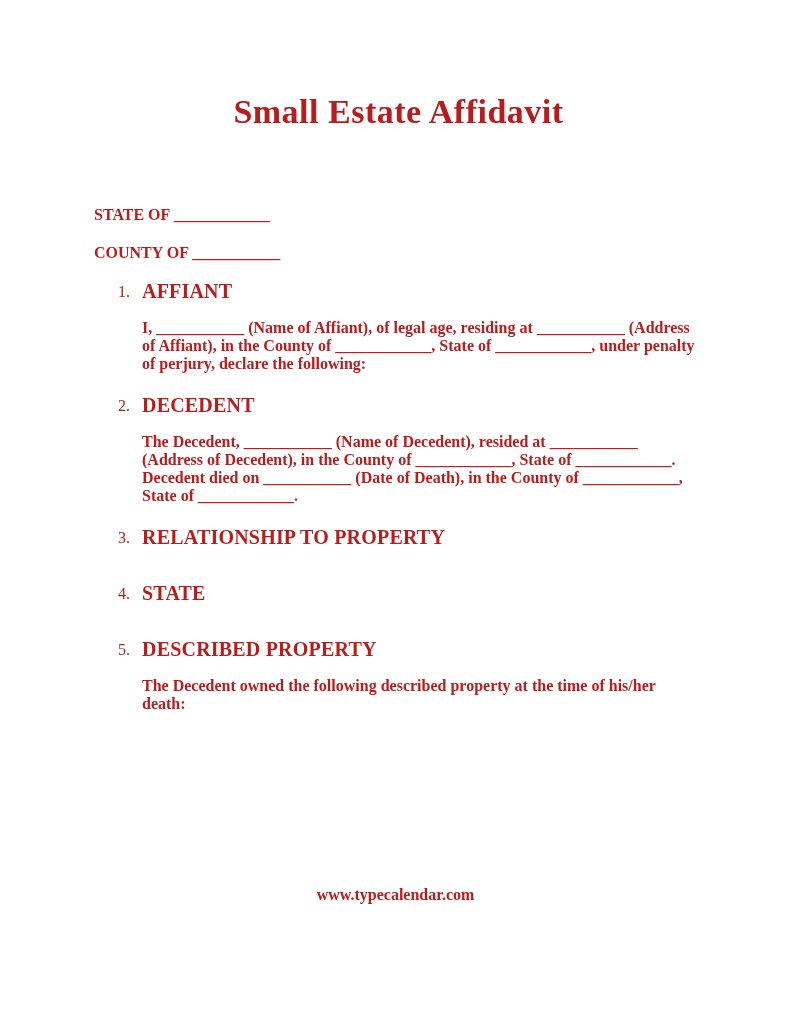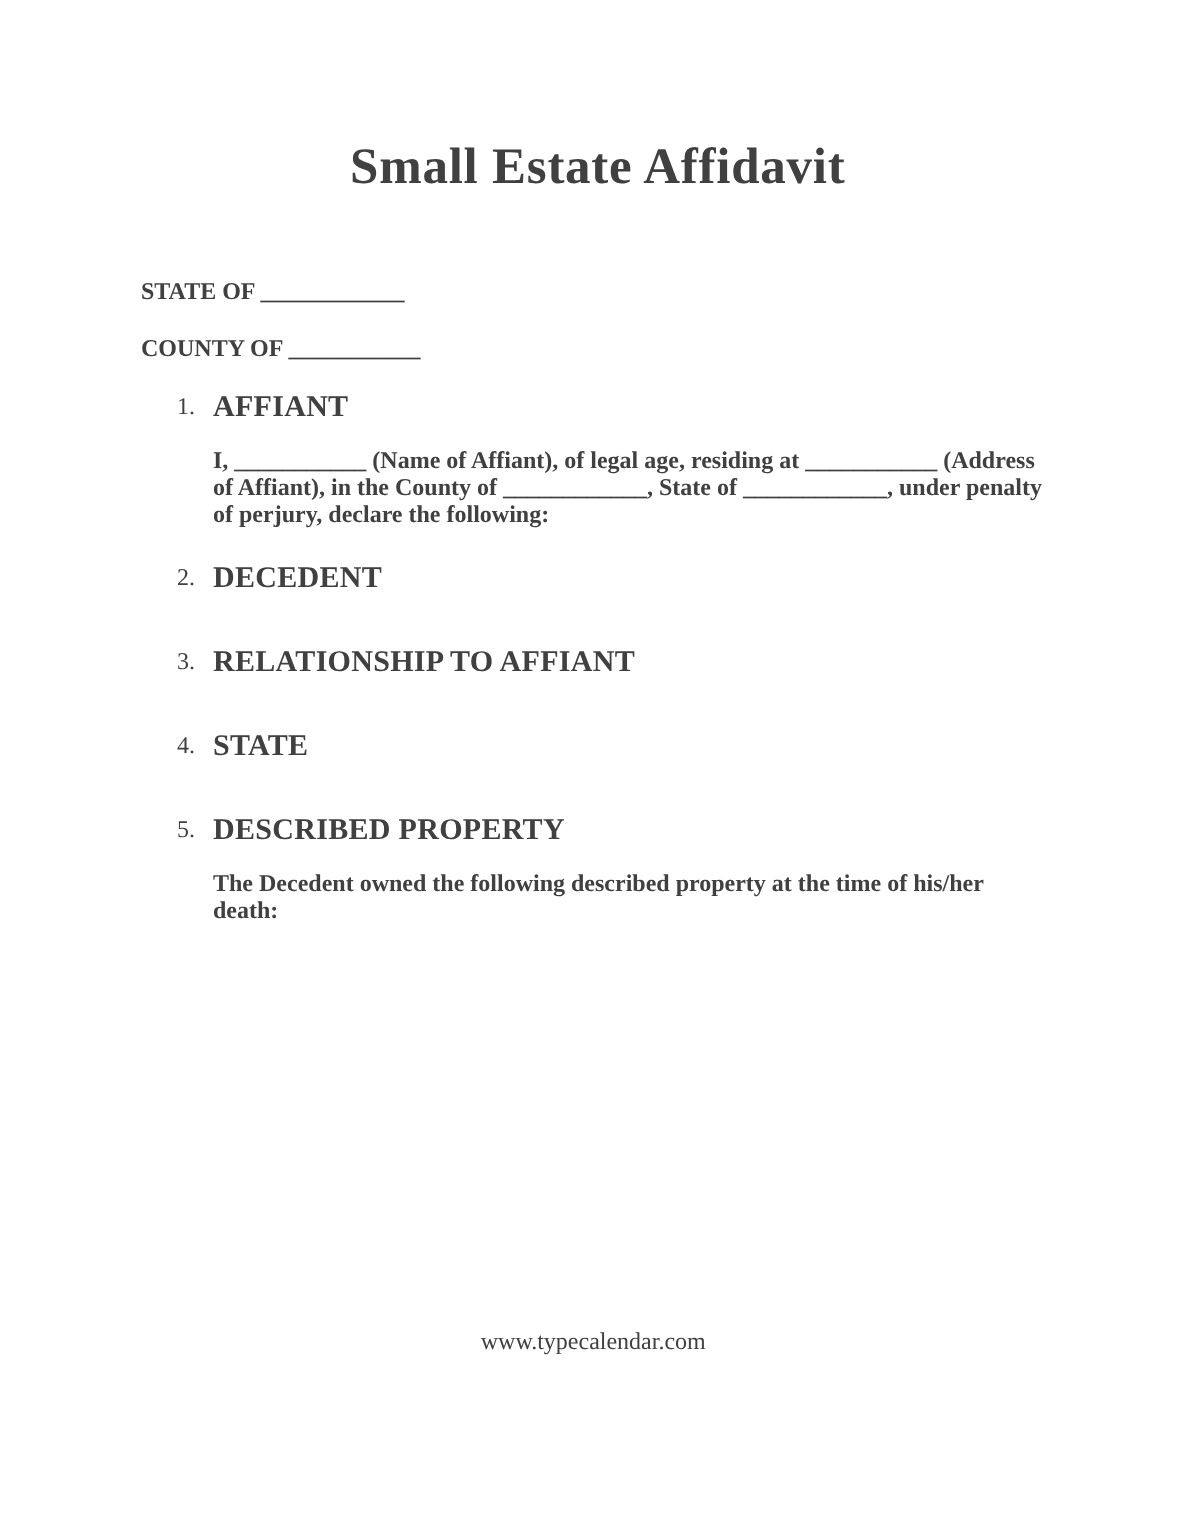--- a/index.html
+++ b/index.html
@@ -6,42 +6,42 @@
     margin: 0;
     padding: 0;
     background: #ffffff;
   }
   .page {
     position: relative;
     width: 791px;
     height: 1024px;
     margin: 0 auto;
     background: #ffffff;
-    color: #404040;
+    color: #b91c1c;
     font-family: "Liberation Serif", "DejaVu Serif", serif;
     font-size: 16px;
     box-sizing: border-box;
     padding: 92px 96px 0 94px;
     overflow: hidden;
   }
   .doc-title {
     text-align: center;
     font-size: 34px;
     font-weight: bold;
     line-height: 40px;
     margin: 0 0 0 8px;
     letter-spacing: 0.5px;
   }
   .heading-line {
     font-weight: bold;
     font-size: 16px;
     line-height: 20px;
   }
   .state-line {
-    margin-top: 53px;
+    margin-top: 73px;
   }
   .county-line {
     margin-top: 18px;
   }
   .sections {
     margin: 15px 0 0 24px;
   }
   .section {
     display: flex;
     align-items: flex-start;
@@ -71,21 +71,21 @@
   .section-paragraph:last-child {
     margin-bottom: 4px;
     font-weight: bold;
   }
   .footer-url {
     position: absolute;
     top: 886px;
     left: 0;
     width: 100%;
     text-align: center;
-    font-weight: normal;
+    font-weight: bold;
     font-size: 16px;
   }
 </style>
 </head>
 <body>
 
 <div class="page">
 
   <h1 class="doc-title">Small Estate Affidavit</h1>
 
@@ -99,27 +99,28 @@
       <div class="section-body">
         <div class="section-heading">AFFIANT</div>
         <p class="section-paragraph">I, ___________ (Name of Affiant), of legal age, residing at ___________ (Address of Affiant), in the County of ____________, State of ____________, under penalty of perjury, declare the following:</p>
       </div>
     </div>
 
     <div class="section">
       <div class="section-num">2.</div>
       <div class="section-body">
         <div class="section-heading">DECEDENT</div>
+        <p class="section-paragraph">The Decedent, ___________ (Name of Decedent), resided at ___________ (Address of Decedent), in the County of ____________, State of ____________. Decedent died on ___________ (Date of Death), in the County of ____________, State of ____________.</p>
       </div>
     </div>
 
     <div class="section">
       <div class="section-num">3.</div>
       <div class="section-body">
-        <div class="section-heading">RELATIONSHIP TO AFFIANT</div>
+        <div class="section-heading">RELATIONSHIP TO PROPERTY</div>
       </div>
     </div>
 
     <div class="section">
       <div class="section-num">4.</div>
       <div class="section-body">
         <div class="section-heading">STATE</div>
       </div>
     </div>
 

